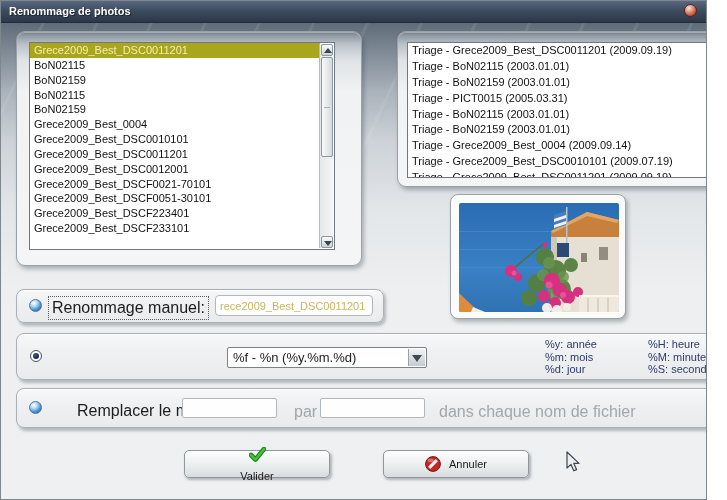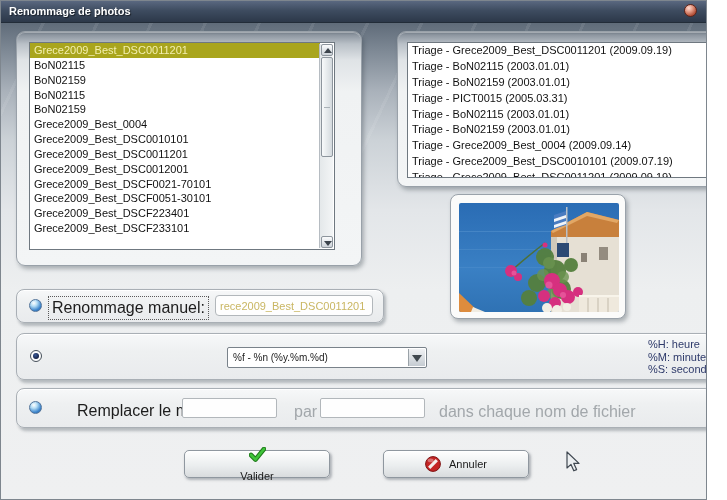--- a/index.html
+++ b/index.html
@@ -99,21 +99,21 @@
   .lbl.dotted{border:1px dotted #5a5a5a;padding:2px 3px;}
   .lbl.gray{color:#a2a7ab;}
   
   .text-input{
     position:absolute;font-family:"Liberation Sans",sans-serif;font-size:11px;
     border:1px solid #b2b7bb;background:#fefefe;padding:0 4px;outline:none;
   }
   .manual-input{border-radius:4px;color:#c9b662;height:21px;}
   .plain-input{border-radius:2px;height:20px;color:#333;}
   .combo{position:absolute;height:21px;border:1px solid #79828a;background:#ffffff;border-radius:2px;}
-  .combo-text{font-size:10px;line-height:19px;padding-left:5px;color:#222;white-space:nowrap;}
+  .combo-text{font-size:13px;line-height:19px;padding-left:5px;color:#222;white-space:nowrap;}
   .combo-arrow{
     position:absolute;right:1px;top:1px;bottom:1px;width:17px;
     background:linear-gradient(180deg,#f0f2f4,#c6ccd2);border-left:1px solid #9aa2a8;
   }
   .combo-arrow::after{
     content:"";position:absolute;left:3px;top:6px;border-left:5px solid transparent;
     border-right:5px solid transparent;border-top:7px solid #40484e;
   }
   
   .legend-col{position:absolute;font-size:11px;color:#2e3a6a;line-height:12.5px;white-space:nowrap;}
@@ -268,20 +268,25 @@
     <span class="lbl dotted" style="left:31px;top:6px;">Renommage manuel:</span>
     <input class="text-input manual-input" style="left: 198px; top: 5px; width: 158px;" value="rece2009_Best_DSC0011201">
   </div>
 
   <div class="panel ctrl-panel" style="left:15px;top:332px;width:697px;height:47px;">
     <span class="radio-sel" style="left:13px;top:16px;"></span>
     <div class="combo" style="left:210px;top:13px;width:200px;">
       <div class="combo-text">%f - %n (%y.%m.%d)</div>
       <div class="combo-arrow"></div>
     </div>
+    <div class="legend-col" style="left:528px;top:4px;">
+        <div>%y: année</div>
+        <div>%m: mois</div>
+        <div>%d: jour</div>
+      </div>
     <div class="legend-col" style="left:631px;top:4px;">
         <div>%H: heure</div>
         <div>%M: minute</div>
         <div>%S: seconde</div>
       </div>
   </div>
 
   <div class="panel ctrl-panel" style="left:15px;top:387px;width:697px;height:40px;">
     <span class="radio-orb" style="left:12px;top:12px;"></span>
     <span class="lbl" style="left:31px;top:13px;margin-left:29px;">Remplacer le mot</span>

